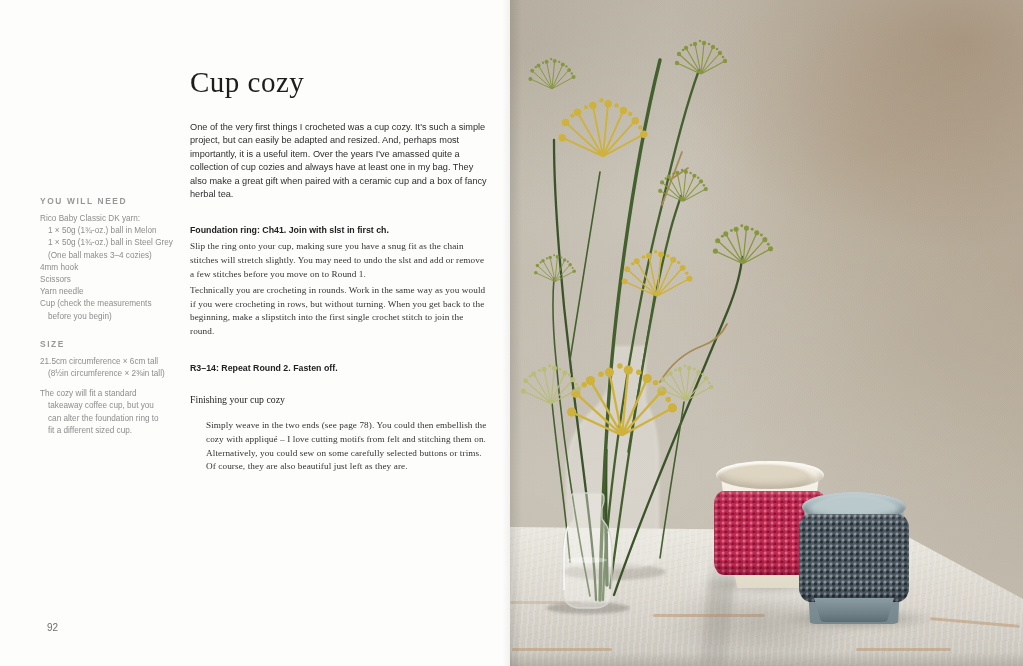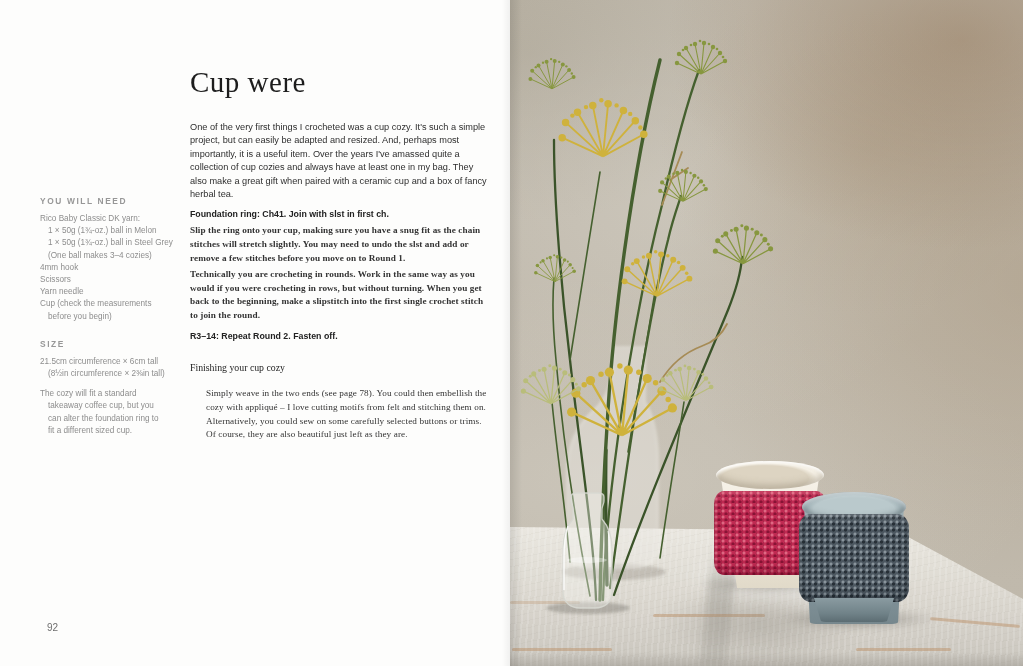--- a/index.html
+++ b/index.html
@@ -9,23 +9,23 @@
   
   .page-left{position:absolute;left:0;top:0;width:510px;height:666px;background:#fdfdfc;}
   .page-left::after{content:"";position:absolute;right:0;top:0;width:8px;height:100%;
        background:linear-gradient(90deg,transparent,rgba(0,0,0,0.05));}
 
   .article{position:absolute;left:190px;top:66px;width:300px;color:#2c2c2c;}
   .title{font-family:"Liberation Serif",serif;font-weight:400;font-size:29px;
          letter-spacing:.5px;color:#1d1d1d;margin:0;}
   .intro{font-size:9.2px;line-height:13.4px;color:#2e2e2e;margin:22px 0 0 0;}
   .step-h{font-size:8.8px;line-height:13px;font-weight:bold;color:#222;
-          margin:7px 0 0 0;white-space:nowrap;}
+          margin:23px 0 0 0;white-space:nowrap;}
   .step-p{font-family:"Liberation Serif",serif;font-size:9.2px;line-height:13.8px;
-          color:#333;margin:2.5px 0 0 0;letter-spacing:.1px;font-weight:bold;}
+          color:#333;margin:2.5px 0 0 0;letter-spacing:.1px;}
   .fin-h{font-family:"Liberation Serif",serif;font-size:9.8px;font-weight:400;color:#222;
          margin:19px 0 0 0;text-underline-offset:2px;}
   .fin-p{font-family:"Liberation Serif",serif;font-size:9.2px;line-height:13.8px;
          color:#333;margin:14px 0 0 16px;letter-spacing:.1px;}
 
   .sidebar{position:absolute;left:40px;top:196px;width:136px;color:#8d8d8d;}
   .sb-h{font-size:8.4px;font-weight:bold;letter-spacing:1.6px;color:#979797;margin:0 0 7px 0;}
   .sb-line{font-size:8.2px;line-height:12.2px;white-space:nowrap;}
   .sb-line.ind{padding-left:8px;}
   .sb-gap{height:16px;}
@@ -146,21 +146,21 @@
     <div class="sb-line ind">before you begin)</div>
 
     <div class="sb-gap"></div>
     <div class="sb-h">SIZE</div>
     <div class="sb-line">21.5cm circumference × 6cm tall</div>
     <div class="sb-line ind">(8½in circumference × 2⅜in tall)</div>
     <div class="sb-note">The cozy will fit a standard takeaway coffee cup, but you can alter the foundation ring to fit a different sized cup.</div>
   </div>
 
   <div class="article">
-    <h1 class="title">Cup were</h1>
+    <h1 class="title">Cup cozy</h1>
     <p class="intro">One of the very first things I crocheted was a cup cozy. It's such a simple project, but can easily be adapted and resized. And, perhaps most importantly, it is a useful item. Over the years I've amassed quite a collection of cup cozies and always have at least one in my bag. They also make a great gift when paired with a ceramic cup and a box of fancy herbal tea.</p>
 
     <h3 class="step-h">Foundation ring: Ch41. Join with slst in first ch.</h3>
     <p class="step-p">Slip the ring onto your cup, making sure you have a snug fit as the chain stitches will stretch slightly. You may need to undo the slst and add or remove a few stitches before you move on to Round 1.</p>
 
 
     <p class="step-p">Technically you are crocheting in rounds. Work in the same way as you would if you were crocheting in rows, but without turning. When you get back to the beginning, make a slipstitch into the first single crochet stitch to join the round.</p>
 
     <h3 class="step-h">R3–14: Repeat Round 2. Fasten off.</h3>
 

